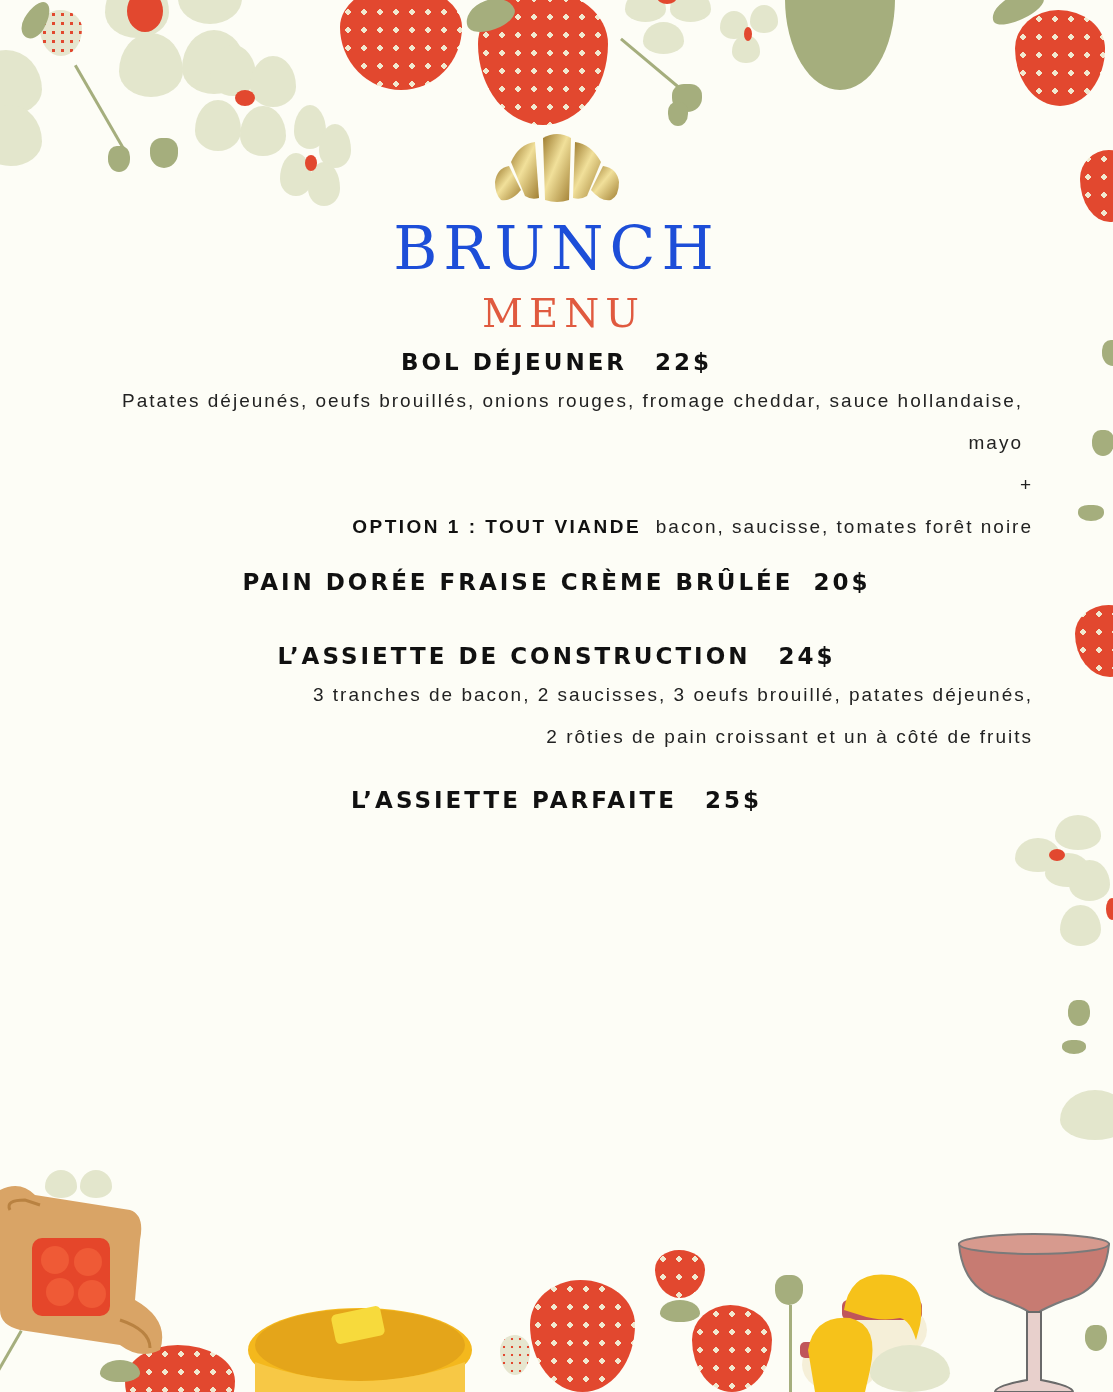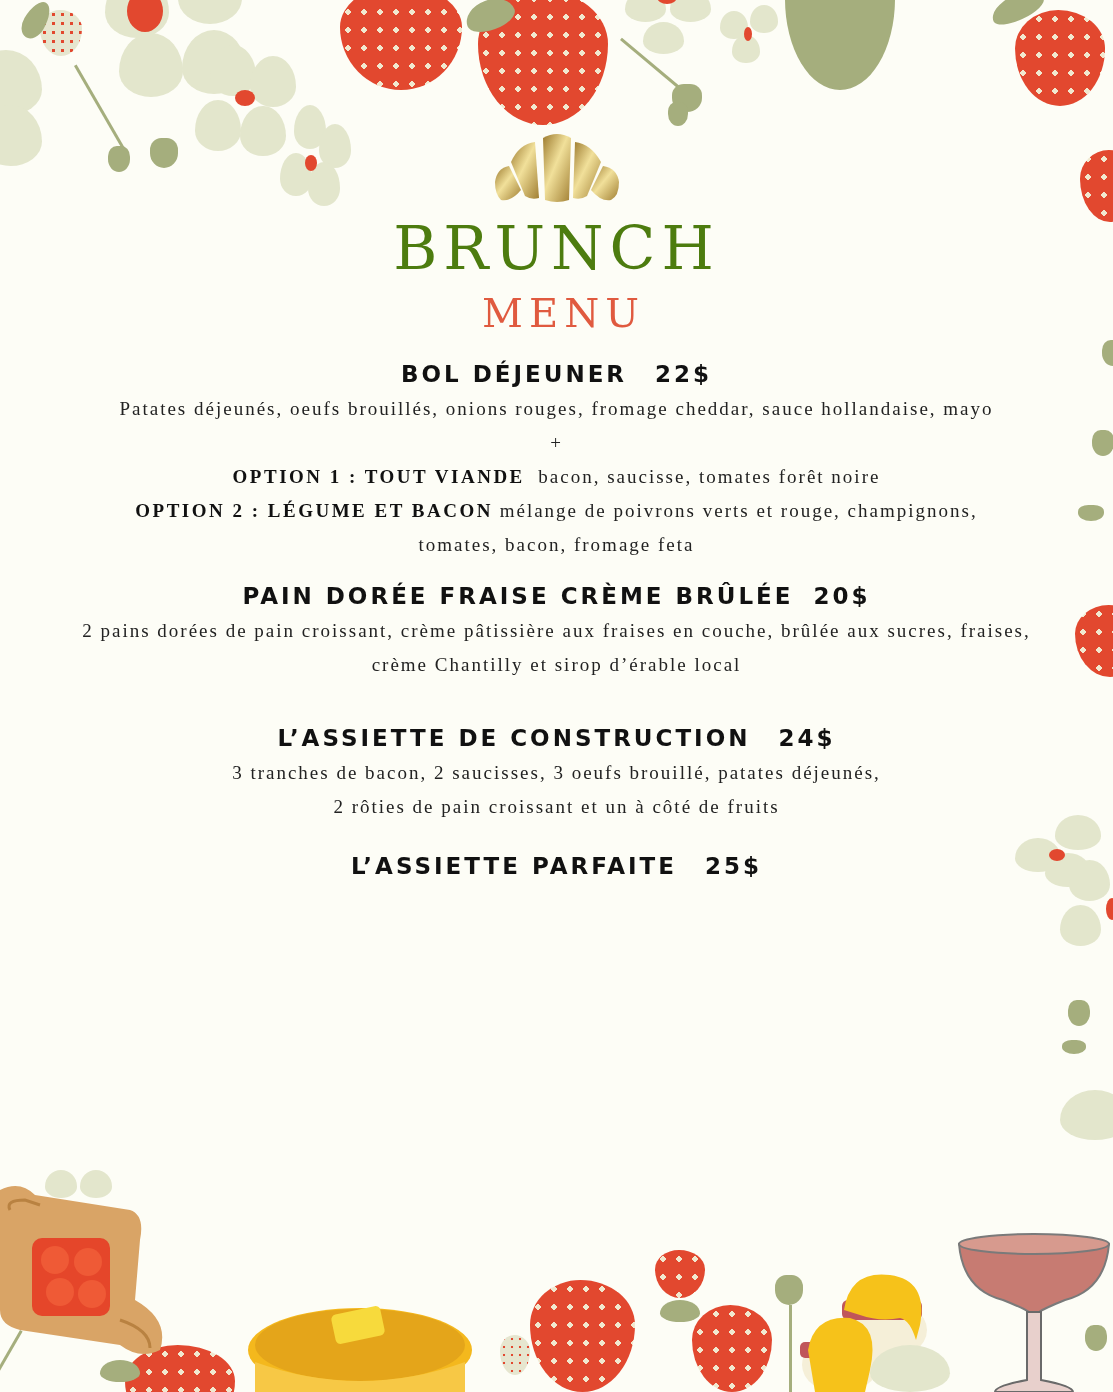--- a/index.html
+++ b/index.html
@@ -28,37 +28,37 @@
       border-radius: 50% 50% 50% 50% / 60% 60% 40% 40%;
     }
     .bud { position: absolute; width: 22px; height: 26px; background: #a5ae7d; border-radius: 40% 40% 50% 50%; }
     .stem { position: absolute; background: #a5ae7d; width: 3px; transform-origin: top left; }
 
     .croissant { position: absolute; left: 493px; top: 130px; width: 128px; height: 78px; }
 
     .title-wrap { position: absolute; left: 0; width: 100%; text-align: center; }
     .brunch {
       top: 213px; font-family: "DejaVu Serif", serif; font-weight: 300;
-      font-size: 60px; letter-spacing: 6px; color: #4d7c0f;
+      font-size: 60px; letter-spacing: 6px; color: #1d4ed8;
       -webkit-text-stroke: 0; font-weight: normal;
     }
     .menu-sub {
       top: 290px; font-family: "DejaVu Serif", serif; font-size: 40px;
       letter-spacing: 6px; color: #e05a3f; padding-left: 7px;
     }
-    .content { position: absolute; left: 80px; width: 953px; top: 356px; text-align: center; }
+    .content { position: absolute; left: 80px; width: 953px; top: 344px; text-align: center; }
     .item { margin: 0; }
     .item-title {
       font-family: "DejaVu Sans", sans-serif; font-weight: bold;
       font-size: 23px; letter-spacing: 3px; line-height: 36px; color: #111;
     }
     .item-title .price { margin-left: 28px; }
     .desc {
-      font-family: Liberation Serif, serif; font-size: 19px;
-      letter-spacing: 2px; line-height: 34px; color: #222;
+      font-family: Liberation Sans, sans-serif; font-size: 19px;
+      letter-spacing: 2px; line-height: 42px; color: #222; text-align: right;
     }
     .opt-label { font-weight: bold; letter-spacing: 2.5px; color: #111; }
     .kids-title { color: #6b4a1b; }
     .kids-note { font-size: 12px; letter-spacing: 1.5px; line-height: 20px; color: #333; }
   </style>
 </head>
 <body>
 
 <div class="deco">
 
@@ -216,30 +216,26 @@
 
   <div class="item">
     <div class="item-title">
       <span>BOL DÉJEUNER</span><span class="price">22$</span>
     </div>
     <div class="desc" style="padding:0 10px;">Patates déjeunés, oeufs brouillés, onions rouges, fromage cheddar, sauce hollandaise, mayo</div>
     <div class="desc">+</div>
     <div class="desc">
       <span class="opt-label">OPTION 1 : TOUT VIANDE</span>&nbsp;&nbsp;<span>bacon, saucisse, tomates forêt noire</span>
     </div>
-    <div class="desc" style="padding:0 40px;">
-      <span class="opt-label">OPTION 2 : LÉGUME ET BACON</span> <span>mélange de poivrons verts et rouge, champignons, tomates, bacon, fromage feta</span>
-    </div>
   </div>
 
   <div class="item" style="margin-top:16px;">
     <div class="item-title">
       <span>PAIN DORÉE FRAISE CRÈME BRÛLÉE</span><span class="price" style="margin-left:20px;">20$</span>
     </div>
-    <div class="desc">2 pains dorées de pain croissant, crème pâtissière aux fraises en couche, brûlée aux sucres, fraises, crème Chantilly et sirop d’érable local</div>
   </div>
 
   <div class="item" style="margin-top:38px;">
     <div class="item-title">
       <span>L’ASSIETTE DE CONSTRUCTION</span><span class="price">24$</span>
     </div>
     <div class="desc">3 tranches de bacon, 2 saucisses, 3 oeufs brouillé, patates déjeunés,</div>
     <div class="desc">2 rôties de pain croissant et un à côté de fruits</div>
   </div>
 

